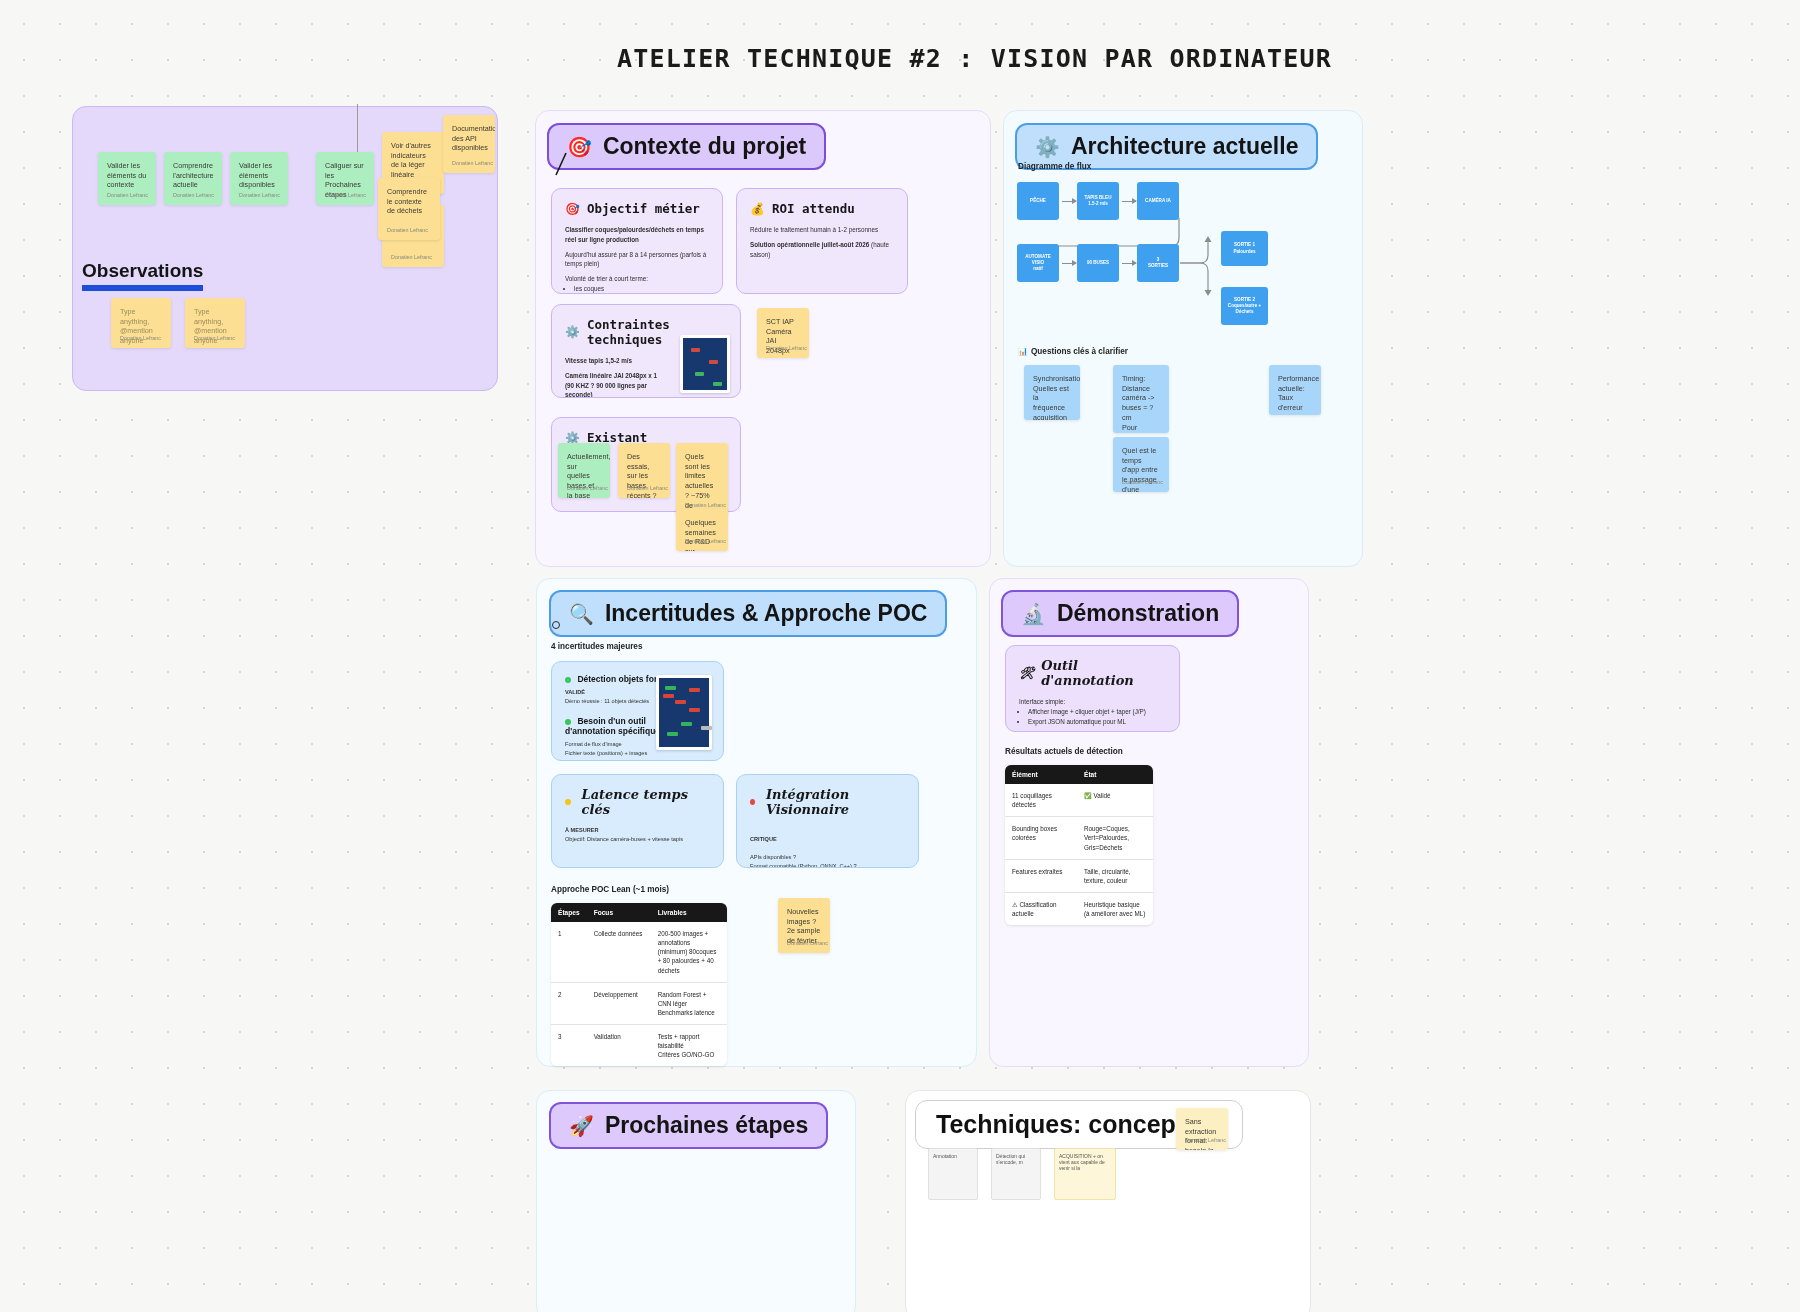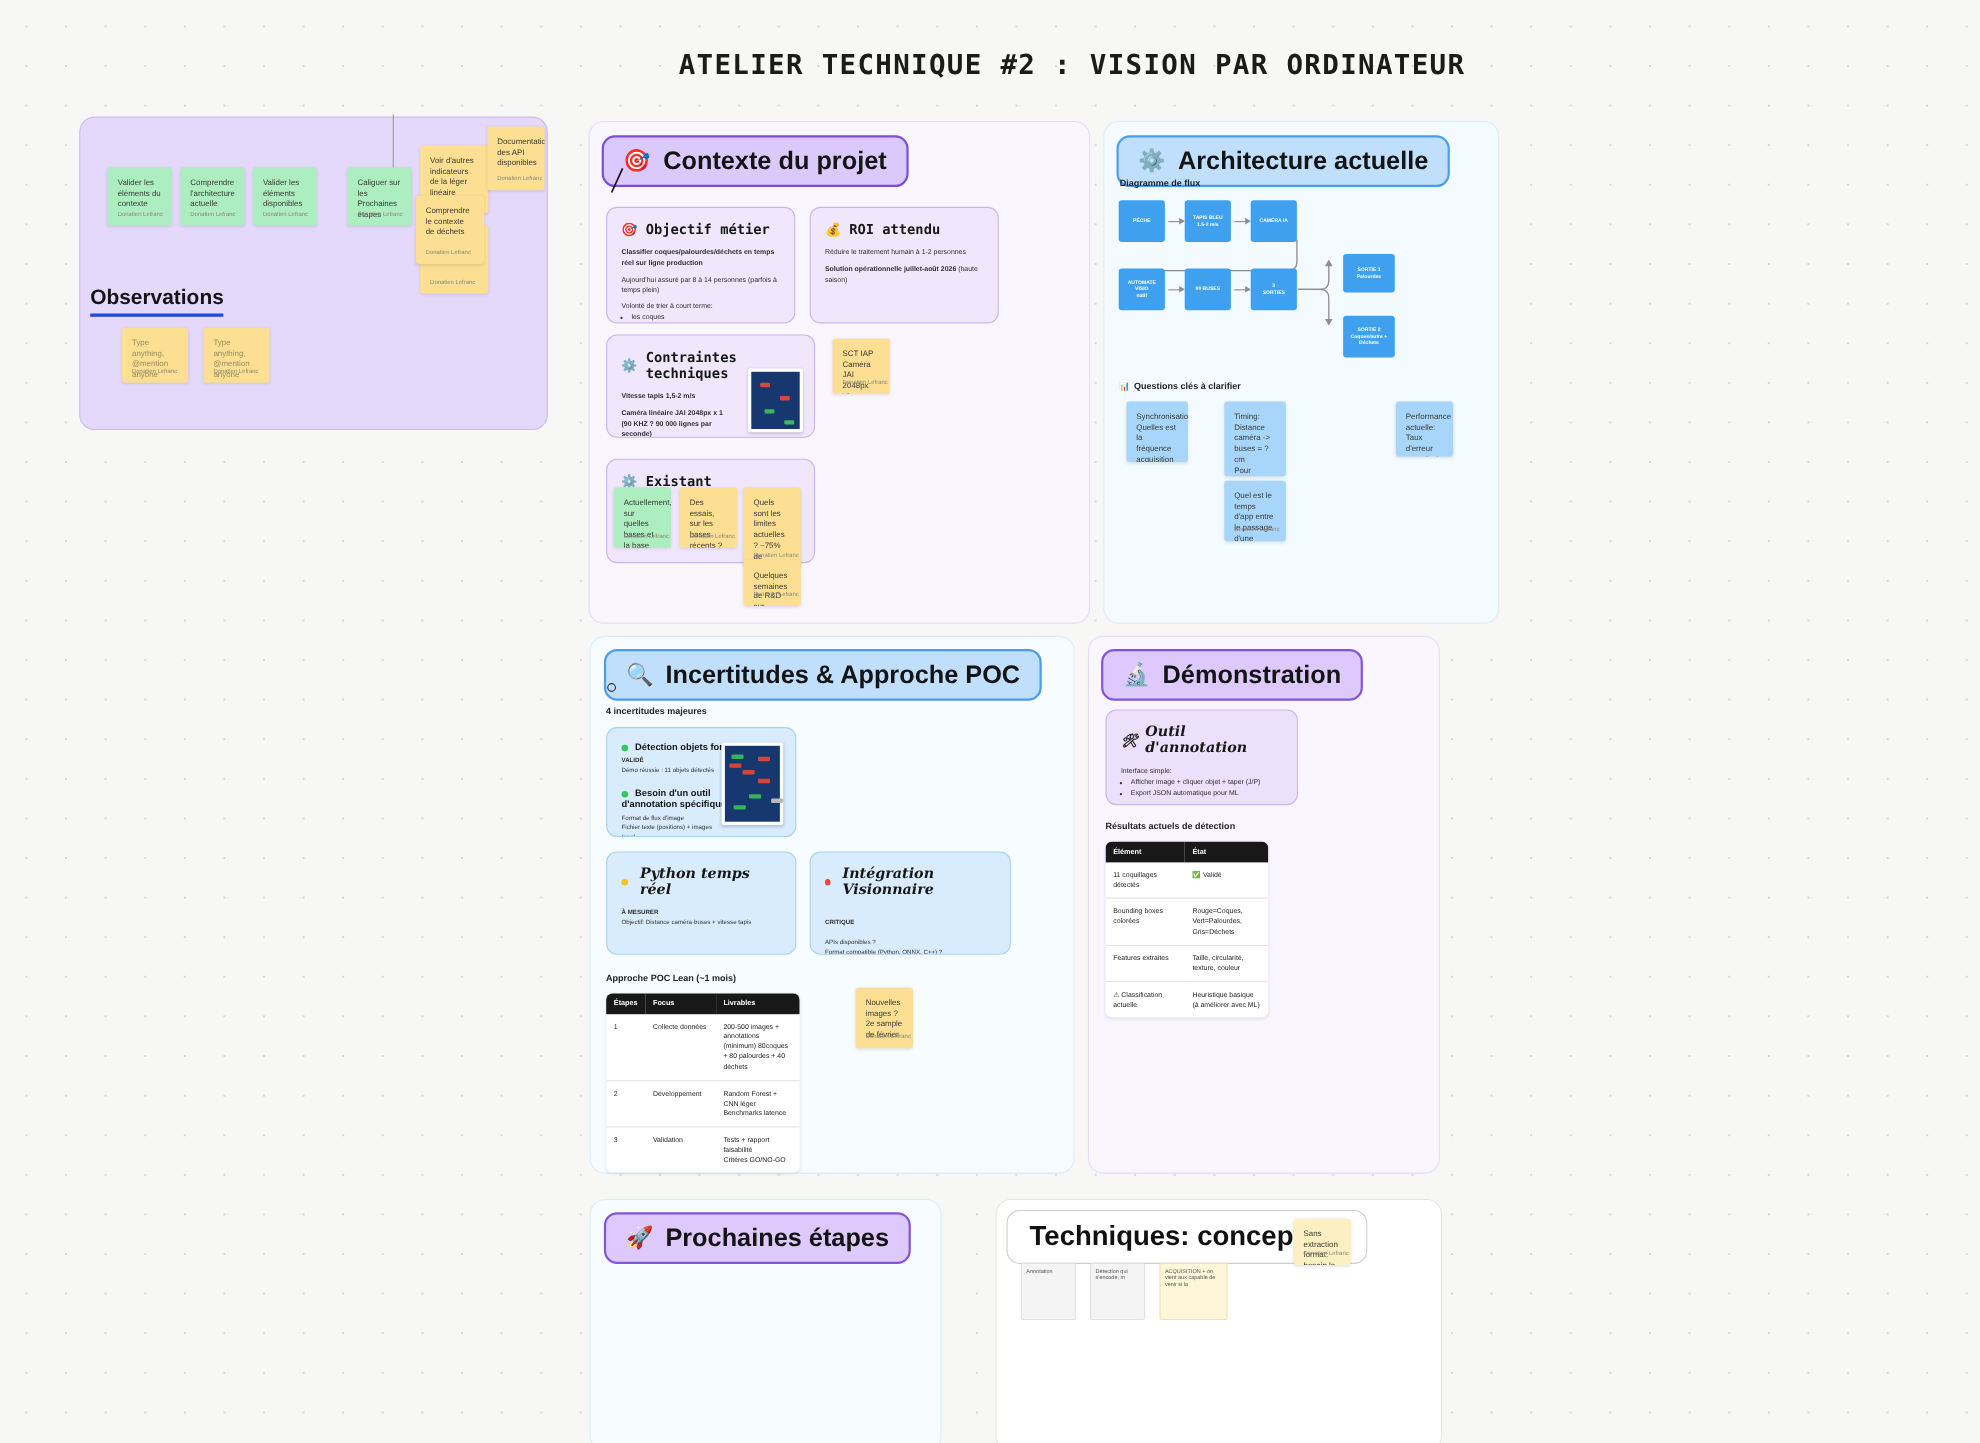--- a/index.html
+++ b/index.html
@@ -104,21 +104,21 @@
   
   table{border-collapse:collapse;width:100%;}
   .tbl{position:absolute;border-radius:6px;overflow:hidden;box-shadow:0 1px 3px rgba(0,0,0,.10);background:#fff;}
   .tbl th{background:#181818;color:#fff;font-size:6.6px;font-weight:700;text-align:left;padding:6px 7px;}
   .tbl td{font-size:6.3px;color:#252525;padding:7px 7px;border-bottom:1px solid #e3e3e3;vertical-align:top;line-height:1.45;}
   .tbl tr:last-child td{border-bottom:none;}
 
   
   .obs{
     position:absolute;font-size:19px;font-weight:700;color:#141414;
-    border-bottom:3px solid #1d4ed8;padding-bottom:3px;
+    border-bottom:6px solid #1d4ed8;padding-bottom:3px;
   }
   .vline{position:absolute;width:1px;background:#9b9b9b;}
   .leader{position:absolute;}
   .circle-h{position:absolute;width:8px;height:8px;border:1.6px solid #2b2b2b;border-radius:50%;background:transparent;}
 
   
   .thumb{position:absolute;background:#143a6b;border-radius:2px;overflow:hidden;}
   .thumb.framed{background:#fff;padding:3px;box-shadow:0 1px 3px rgba(0,0,0,.18);}
   .thumb .inner{width:100%;height:100%;background:#17386e;position:relative;}
   .tbox{position:absolute;border-radius:1px;}
@@ -405,21 +405,21 @@
         <div class="tbox" style="left:8px;top:54px;width:11px;height:4px;background:#35b35b;"></div>
         <div class="tbox" style="left:42px;top:48px;width:11px;height:4px;background:#b9b9b9;"></div>
       </div>
     </div>
   </div>
 
 
   <div class="card card-blue" style="left:551px;top:774px;width:173px;height:94px;">
     <div class="card-h script">
       <span class="dot dot-y"></span>
-      <span>Python temps réel</span>
+      <span>Latence temps clés</span>
     </div>
     <div class="unc-b">
       <b>À MESURER</b><br>
       <span>Objectif: Distance caméra-buses + vitesse tapis</span>
     </div>
   </div>
 
   <div class="card card-blue" style="left:736px;top:774px;width:183px;height:94px;">
     <div class="card-h script">
       <span class="dot dot-r"></span>

